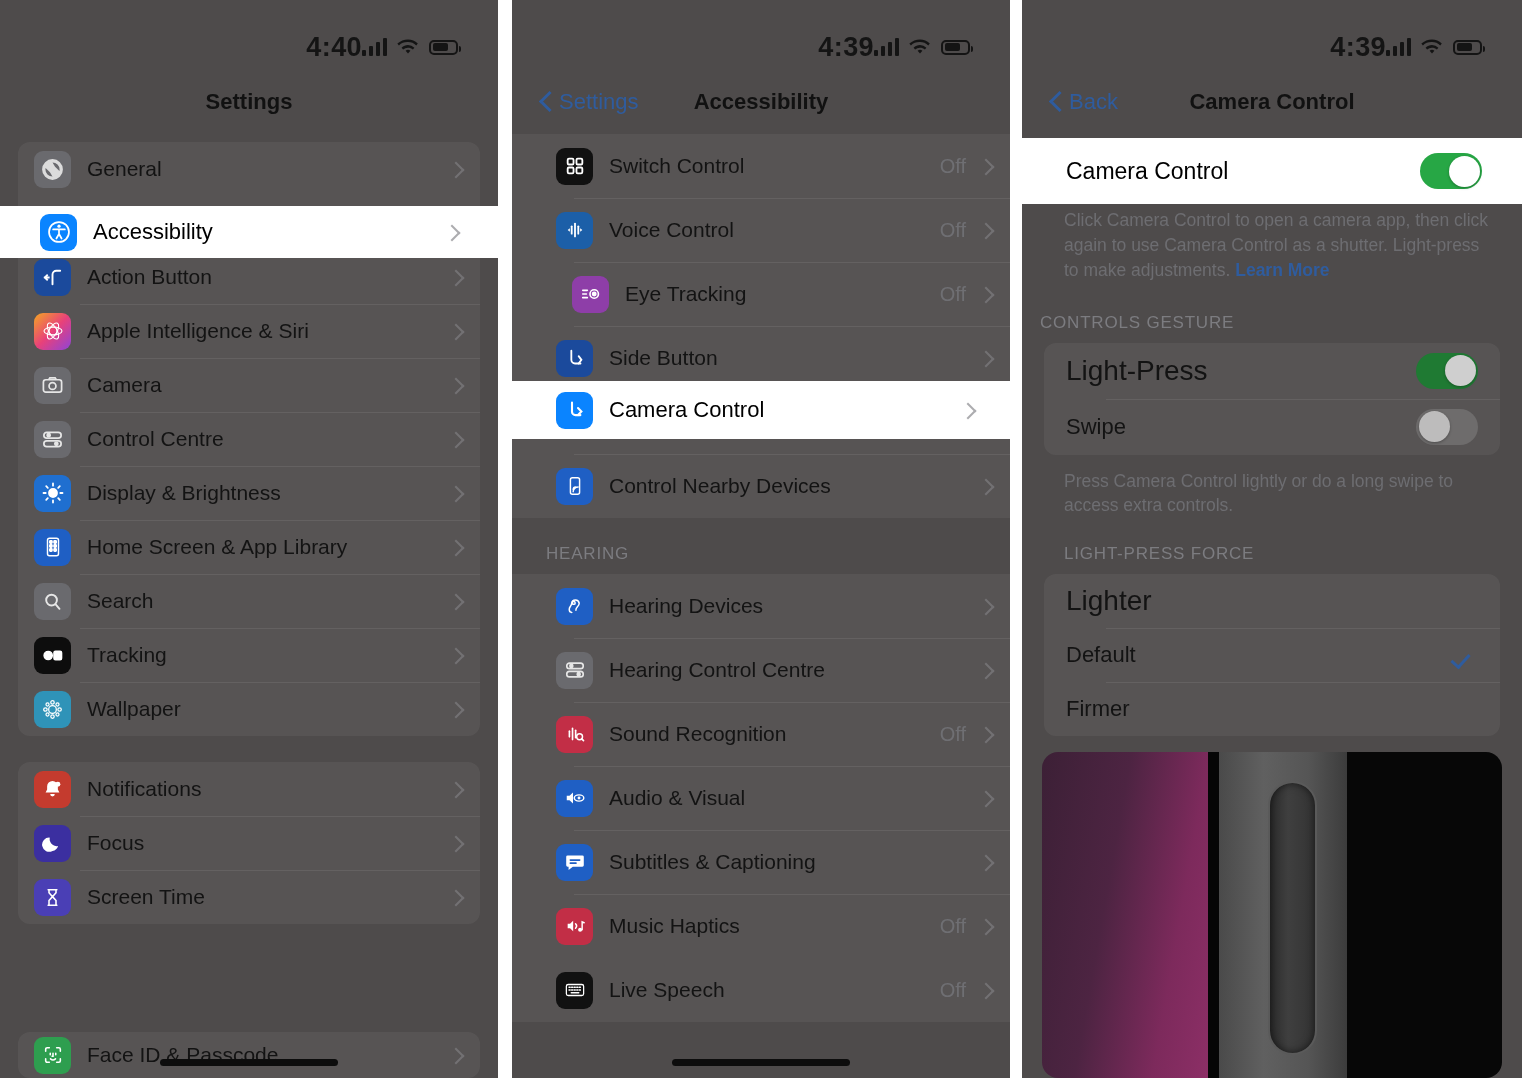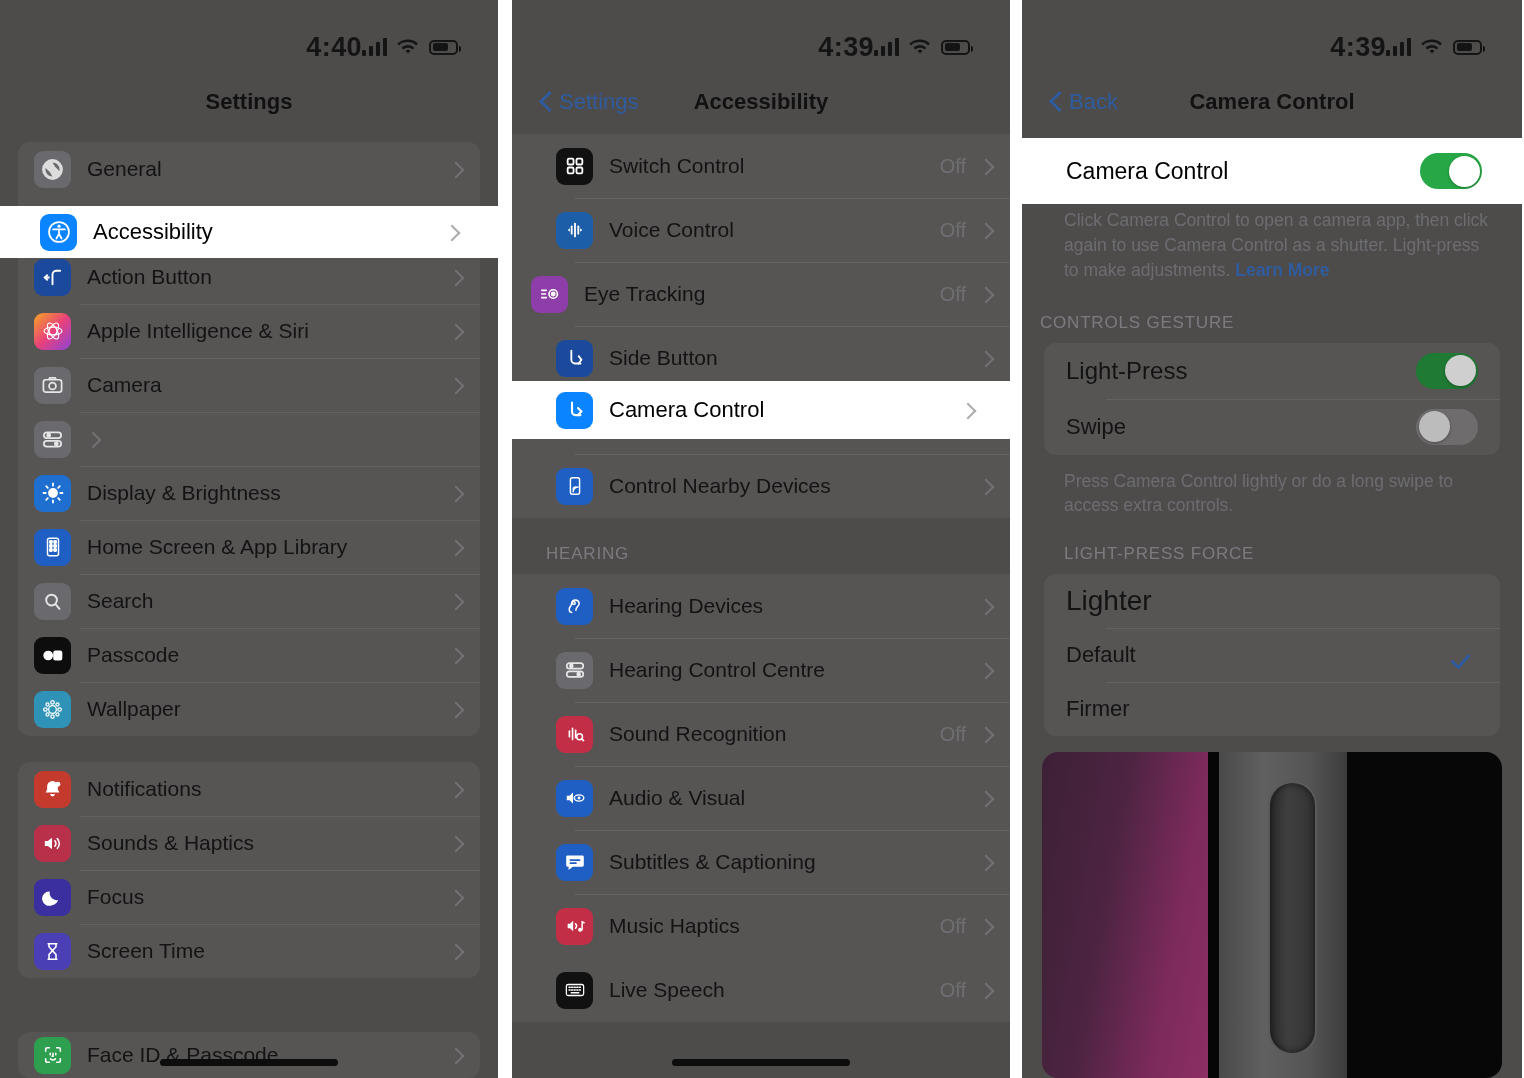--- a/index.html
+++ b/index.html
@@ -305,20 +305,21 @@
           </div>
           <div class="row">
             <span class="ico" style="background:#6a6a6e">
               <svg viewBox="0 0 24 24" width="23" height="23" fill="none" stroke="#e6e6e6" stroke-width="1.8">
                   <rect x="3" y="4.5" width="18" height="6" rx="3"></rect>
                   <circle cx="8" cy="7.5" r="1.6" fill="#e6e6e6"></circle>
                   <rect x="3" y="13.5" width="18" height="6" rx="3"></rect>
                   <circle cx="16" cy="16.5" r="1.6" fill="#e6e6e6"></circle>
                 </svg>
             </span>
+            <span class="label">Control Centre</span>
             <span class="chev"></span>
           </div>
           <div class="row">
             <span class="ico" style="background:#1f6fd0">
               <svg viewBox="0 0 24 24" width="24" height="24" fill="none" stroke="#fff" stroke-width="1.8" stroke-linecap="round">
                   <circle cx="12" cy="12" r="4" fill="#fff"></circle>
                   <path d="M12 2.5v2.2M12 19.3v2.2M2.5 12h2.2M19.3 12h2.2M5.2 5.2l1.6 1.6M17.2 17.2l1.6 1.6M18.8 5.2l-1.6 1.6M6.8 17.2l-1.6 1.6"></path>
                 </svg>
             </span>
             <span class="label">Display &amp; Brightness</span>
@@ -349,21 +350,21 @@
             <span class="label">Search</span>
             <span class="chev"></span>
           </div>
           <div class="row">
             <span class="ico" style="background:#0d0d0d">
               <svg viewBox="0 0 24 24" width="23" height="23" fill="none" stroke="#fff" stroke-width="1.5">
                   <circle cx="7.5" cy="12" r="4.3" fill="#fff"></circle>
                   <rect x="13.5" y="7.5" width="8" height="9" rx="1.6" fill="#fff"></rect>
                 </svg>
             </span>
-            <span class="label">Passcode</span>
+            <span class="label">Tracking</span>
             <span class="chev"></span>
           </div>
           <div class="row">
             <span class="ico" style="background:#2f93b8">
               <svg viewBox="0 0 24 24" width="23" height="23" fill="none" stroke="#fff" stroke-width="1.3">
                   <circle cx="12" cy="12" r="4"></circle>
                   <circle cx="12" cy="4.6" r="1.8"></circle>
                   <circle cx="12" cy="19.4" r="1.8"></circle>
                   <circle cx="4.6" cy="12" r="1.8"></circle>
                   <circle cx="19.4" cy="12" r="1.8"></circle>
@@ -386,30 +387,20 @@
               <svg viewBox="0 0 24 24" width="23" height="23" fill="#fff">
                   <path d="M12 3a5.6 5.6 0 00-5.6 5.6v3.5L4.8 15.2h14.4l-1.6-3.1V8.6A5.6 5.6 0 0012 3z"></path>
                   <circle cx="17.6" cy="6.4" r="2.6"></circle>
                   <path d="M9.6 16.8a2.4 2.4 0 004.8 0z"></path>
                 </svg>
             </span>
             <span class="label">Notifications</span>
             <span class="chev"></span>
           </div>
           <div class="row">
-            <span class="ico" style="background:#b9304a">
-              <svg viewBox="0 0 24 24" width="23" height="23" fill="none" stroke="#fff" stroke-width="1.6" stroke-linecap="round">
-                  <path d="M4 9.5h3.2L11.5 6v12L7.2 14.5H4z" fill="#fff" stroke="none"></path>
-                  <path d="M14.5 9.3a3.8 3.8 0 010 5.4M17 6.9a7.3 7.3 0 010 10.2"></path>
-                </svg>
-            </span>
-            <span class="label">Sounds &amp; Haptics</span>
-            <span class="chev"></span>
-          </div>
-          <div class="row">
             <span class="ico" style="background:#3b2fa0">
               <svg viewBox="0 0 24 24" width="23" height="23" fill="#fff">
                   <path d="M17.8 14.6A7.3 7.3 0 019.2 5.9a7.4 7.4 0 102.8 13.9 7.4 7.4 0 005.8-5.2z"></path>
                 </svg>
             </span>
             <span class="label">Focus</span>
             <span class="chev"></span>
           </div>
           <div class="row">
             <span class="ico" style="background:#4a3fb5">
@@ -511,21 +502,21 @@
                   <rect x="11" y="4" width="2" height="16" rx="1"></rect>
                   <rect x="7.4" y="7" width="2" height="10" rx="1"></rect>
                   <rect x="14.6" y="7" width="2" height="10" rx="1"></rect>
                   <path d="M4 12l2.4-2v4zM20 12l-2.4-2v4z"></path>
                 </svg>
             </span>
             <span class="label">Voice Control</span>
             <span class="value">Off</span>
             <span class="chev"></span>
           </div>
-          <div class="row" style="height:64px;padding-left:19px">
+          <div class="row" style="height:64px;padding-left:60px">
             <span class="ico" style="background:#8e3ea8">
               <svg viewBox="0 0 24 24" width="22" height="22" fill="none" stroke="#fff" stroke-width="1.8" stroke-linecap="round">
                   <circle cx="15.5" cy="12" r="4.6"></circle>
                   <circle cx="15.5" cy="12" r="1.8" fill="#fff"></circle>
                   <path d="M3 8h5M3 12h4M3 16h5"></path>
                 </svg>
             </span>
             <span class="label">Eye Tracking</span>
             <span class="value">Off</span>
             <span class="chev"></span>
@@ -702,21 +693,21 @@
       <div style="height:68px"></div>
 
       <div class="note">
         <span>Click Camera Control to open a camera app, then click again to use Camera Control as a shutter. Light-press to make adjustments. </span><a href="#">Learn More</a>
       </div>
 
       <div class="grp-header" style="padding-left:18px;padding-top:30px">CONTROLS GESTURE</div>
 
       <div class="group" style="margin:0 22px">
         <div class="row" style="height:56px;padding:0 22px 0 22px">
-          <span class="label" style="font-size:24px">Light-Press</span>
+          <span class="label" style="font-size:28px">Light-Press</span>
           <span class="toggle on dim">
               <b></b>
             </span>
         </div>
         <div class="row" style="height:56px;padding:0 22px 0 22px">
           <span class="label" style="font-size:22px">Swipe</span>
           <span class="toggle off">
               <b></b>
             </span>
         </div>

